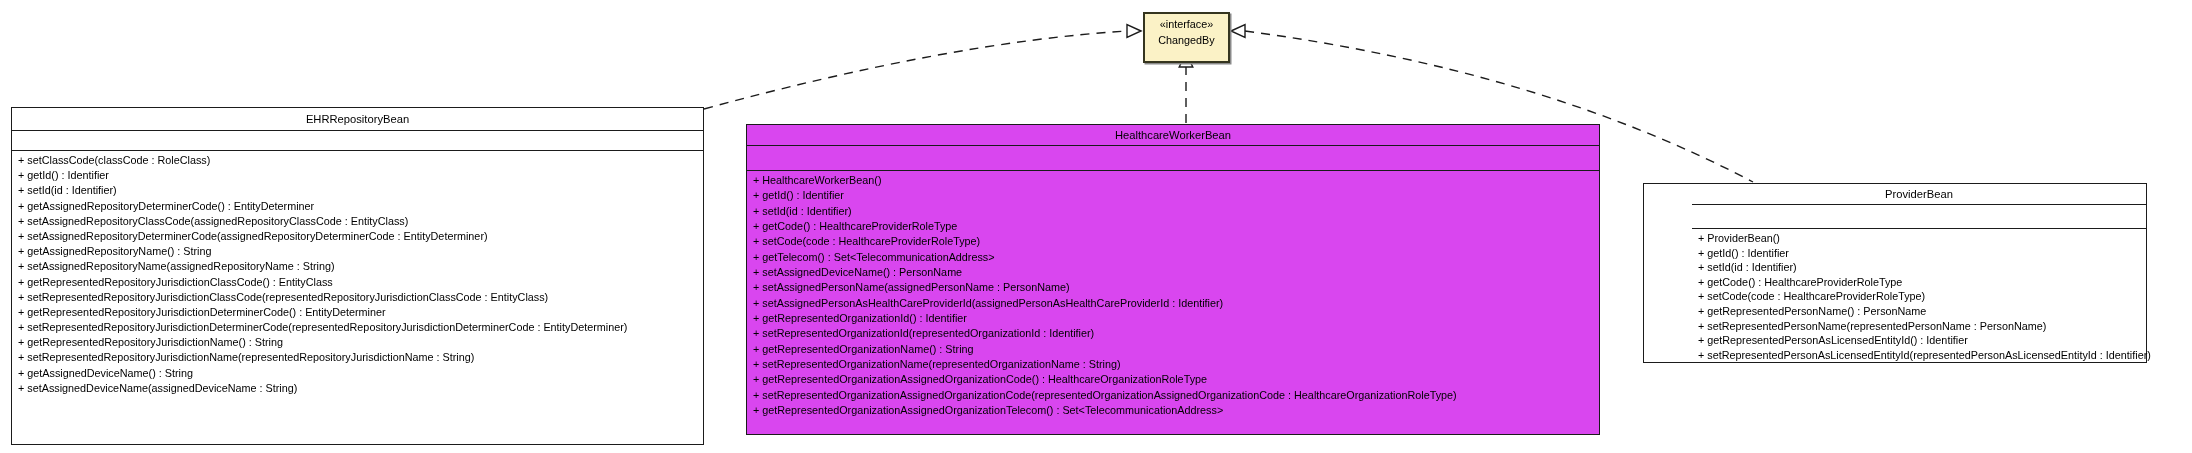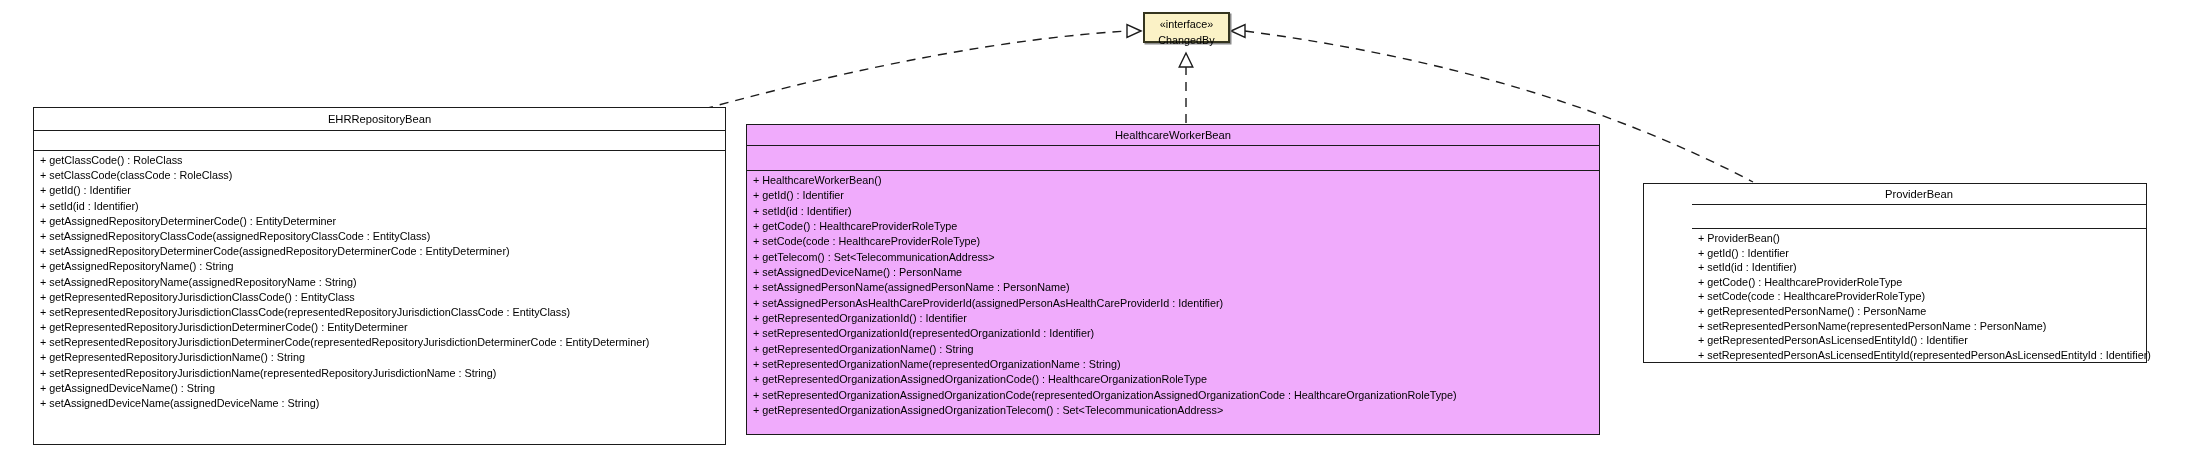--- a/index.html
+++ b/index.html
@@ -10,33 +10,33 @@
   #arrow-layer{position:absolute;left:0;top:0;width:2192px;height:453px;z-index:0;}
 
   .uml-class{position:absolute;background:#fff;border:1.5px solid #1b1b1b;z-index:1;
              font-size:10.8px;}
   .uml-class .hdr{border-bottom:1.4px solid #1b1b1b;display:flex;align-items:center;
                   justify-content:center;font-size:11.2px;}
   .uml-class .attrs{border-bottom:1.4px solid #1b1b1b;}
   .uml-class .methods{padding:2px 0 0 6px;white-space:nowrap;overflow:visible;}
   .uml-class .method{height:var(--lh);line-height:var(--lh);}
 
-  #class-ehr{left:11px;top:107px;width:693px;height:338px;margin-left:22px;--lh:15.2px;}
+  #class-ehr{left:11px;top:107px;width:693px;height:338px;--lh:15.2px;}
   #class-ehr .hdr{height:23px;}
   #class-ehr .attrs{height:20px;}
 
   #class-hw{left:746px;top:124px;width:854px;height:311px;--lh:15.35px;}
   #class-hw .hdr{height:21px;}
   #class-hw .attrs{height:25px;}
 
   #class-provider{left:1643px;top:183px;width:504px;height:180px;--lh:14.6px;}
   #class-provider .hdr{height:21px;}
   #class-provider .attrs{height:24px;}
 
-  #iface{position:absolute;left:1143px;top:12px;width:87px;height:31px;z-index:1;
+  #iface{position:absolute;left:1143px;top:12px;width:87px;height:51px;z-index:1;
          background:#FBF2C6;border:2px solid #35351f;box-shadow:1.5px 1.5px 0 #8a8a8a;
          text-align:center;font-size:10.8px;line-height:16px;padding-top:2px;}
 </style>
 </head>
 <body>
 
 <div>
 
   <svg id="arrow-layer" viewBox="0 0 2192 453" xmlns="http://www.w3.org/2000/svg">
     <g stroke="#1b1b1b" stroke-width="1.4" fill="none">
@@ -51,41 +51,40 @@
 
   <div id="iface" style="background: rgb(251, 242, 198);">
     <div>«interface»</div>
     <div>ChangedBy</div>
   </div>
 
   <div id="class-ehr" class="uml-class" style="background: rgb(255, 255, 255); border-color: rgb(27, 27, 27);">
     <div class="hdr">EHRRepositoryBean</div>
     <div class="attrs"></div>
     <div class="methods">
-        <div class="method">+ getClassCode() : RoleClass</div>
         <div class="method">+ setClassCode(classCode : RoleClass)</div>
         <div class="method">+ getId() : Identifier</div>
         <div class="method">+ setId(id : Identifier)</div>
         <div class="method">+ getAssignedRepositoryDeterminerCode() : EntityDeterminer</div>
         <div class="method">+ setAssignedRepositoryClassCode(assignedRepositoryClassCode : EntityClass)</div>
         <div class="method">+ setAssignedRepositoryDeterminerCode(assignedRepositoryDeterminerCode : EntityDeterminer)</div>
         <div class="method">+ getAssignedRepositoryName() : String</div>
         <div class="method">+ setAssignedRepositoryName(assignedRepositoryName : String)</div>
         <div class="method">+ getRepresentedRepositoryJurisdictionClassCode() : EntityClass</div>
         <div class="method">+ setRepresentedRepositoryJurisdictionClassCode(representedRepositoryJurisdictionClassCode : EntityClass)</div>
         <div class="method">+ getRepresentedRepositoryJurisdictionDeterminerCode() : EntityDeterminer</div>
         <div class="method">+ setRepresentedRepositoryJurisdictionDeterminerCode(representedRepositoryJurisdictionDeterminerCode : EntityDeterminer)</div>
         <div class="method">+ getRepresentedRepositoryJurisdictionName() : String</div>
         <div class="method">+ setRepresentedRepositoryJurisdictionName(representedRepositoryJurisdictionName : String)</div>
         <div class="method">+ getAssignedDeviceName() : String</div>
         <div class="method">+ setAssignedDeviceName(assignedDeviceName : String)</div>
       </div>
   </div>
 
-  <div id="class-hw" class="uml-class" style="background: #f0abfc; border-color: rgb(27, 27, 27);">
+  <div id="class-hw" class="uml-class" style="background: #d946ef; border-color: rgb(27, 27, 27);">
     <div class="hdr">HealthcareWorkerBean</div>
     <div class="attrs"></div>
     <div class="methods">
         <div class="method">+ HealthcareWorkerBean()</div>
         <div class="method">+ getId() : Identifier</div>
         <div class="method">+ setId(id : Identifier)</div>
         <div class="method">+ getCode() : HealthcareProviderRoleType</div>
         <div class="method">+ setCode(code : HealthcareProviderRoleType)</div>
         <div class="method">+ getTelecom() : Set&lt;TelecommunicationAddress&gt;</div>
         <div class="method">+ setAssignedDeviceName() : PersonName</div>

